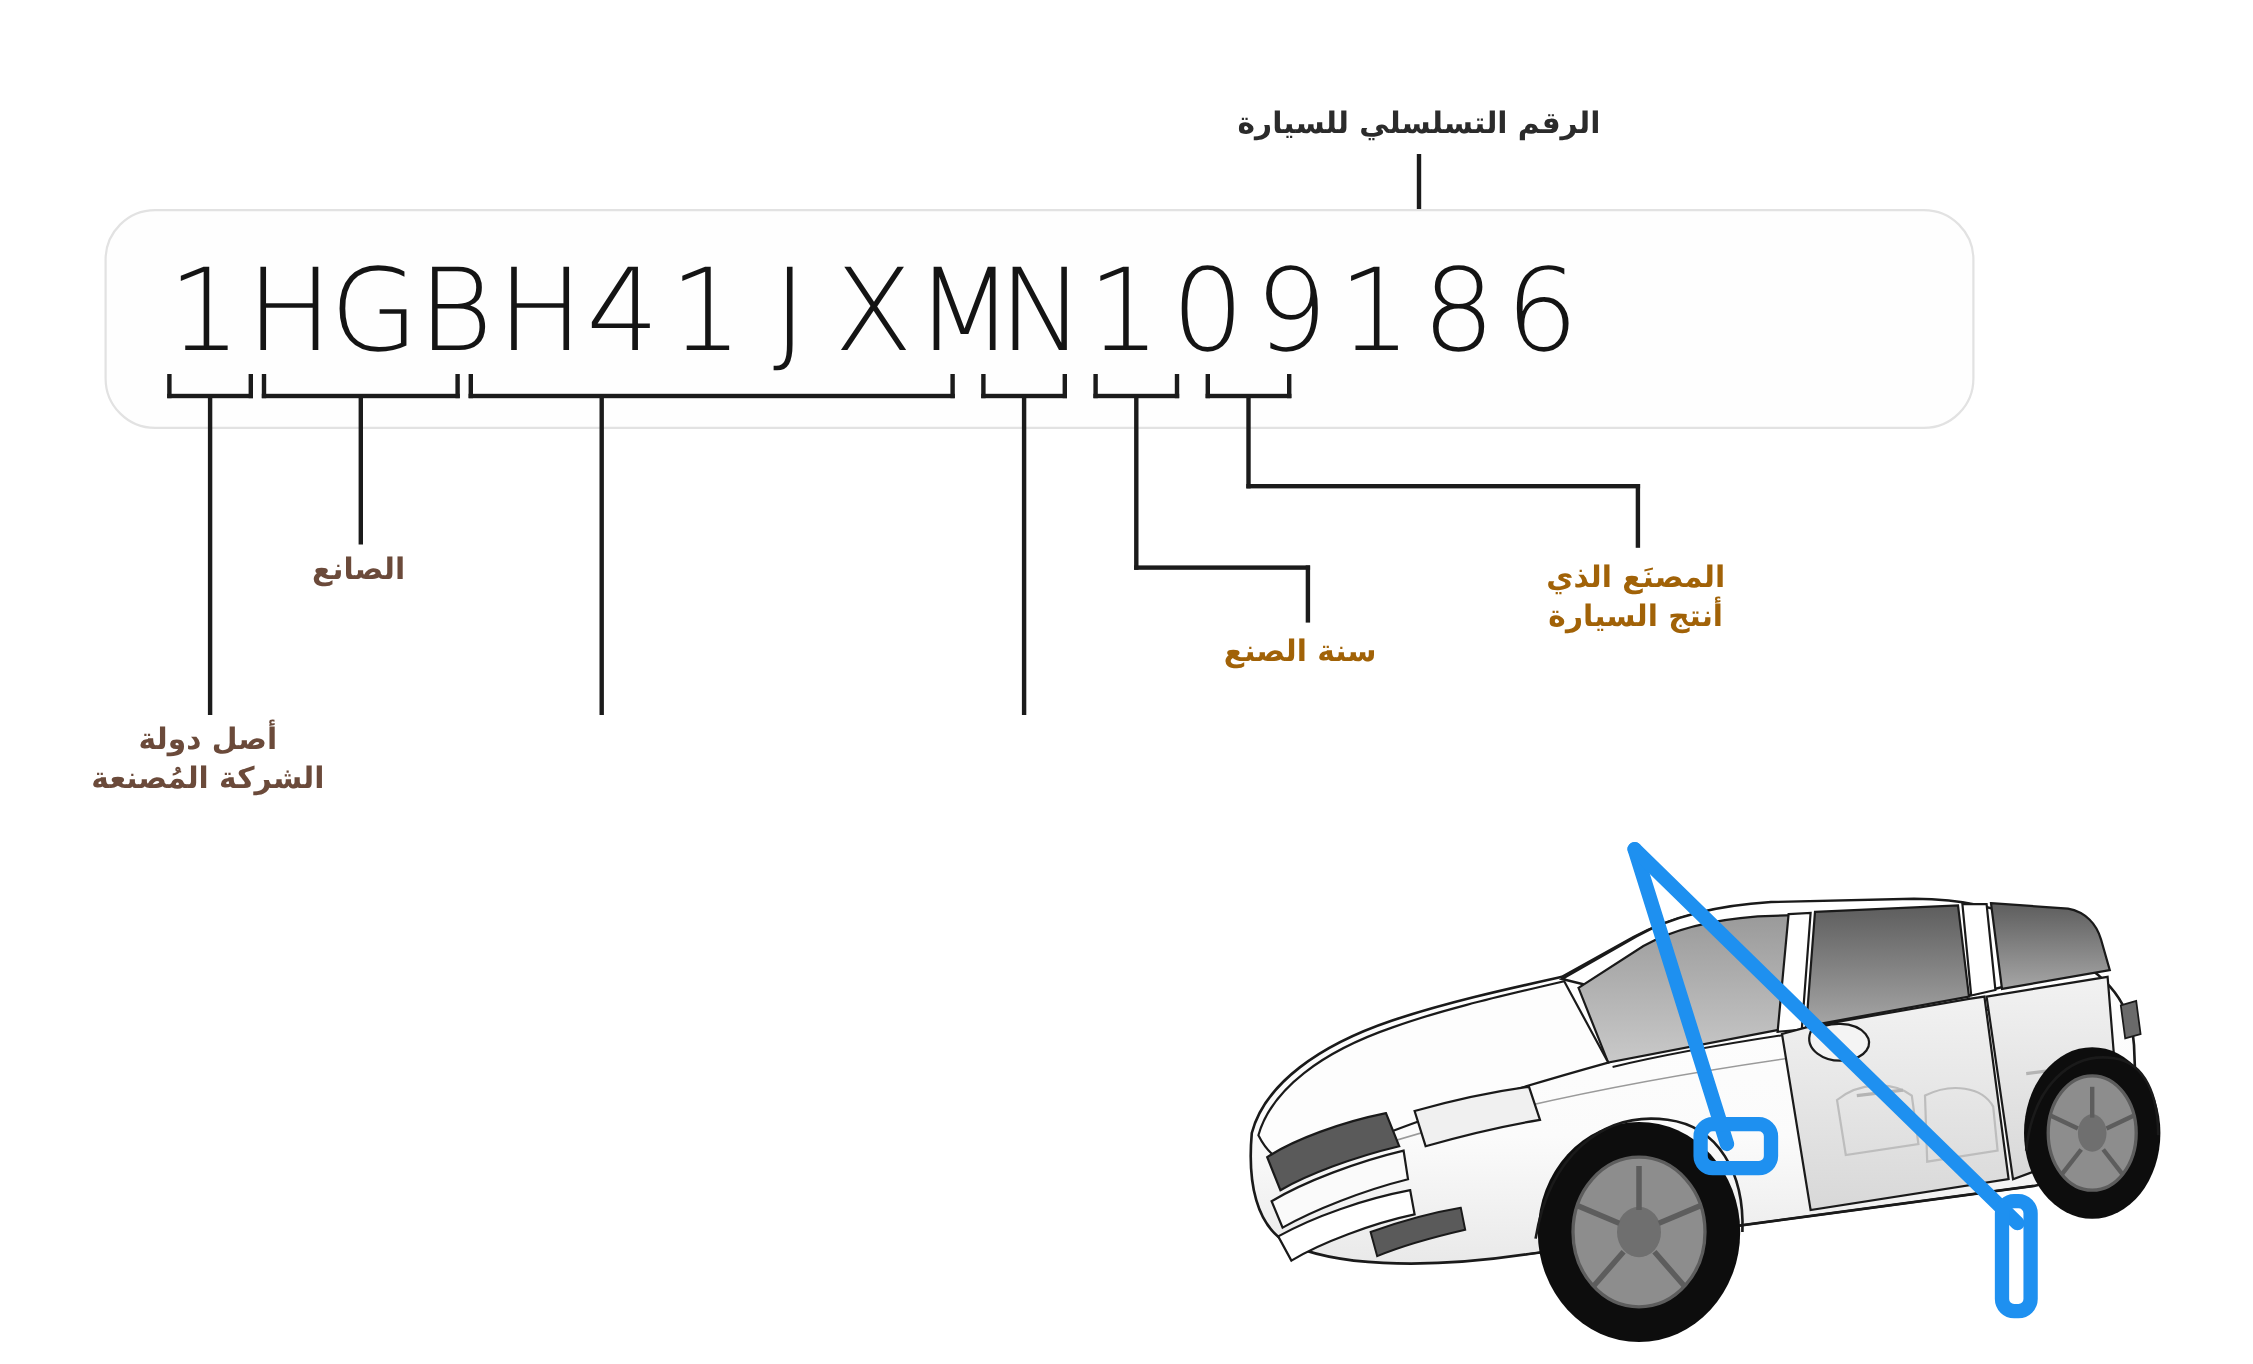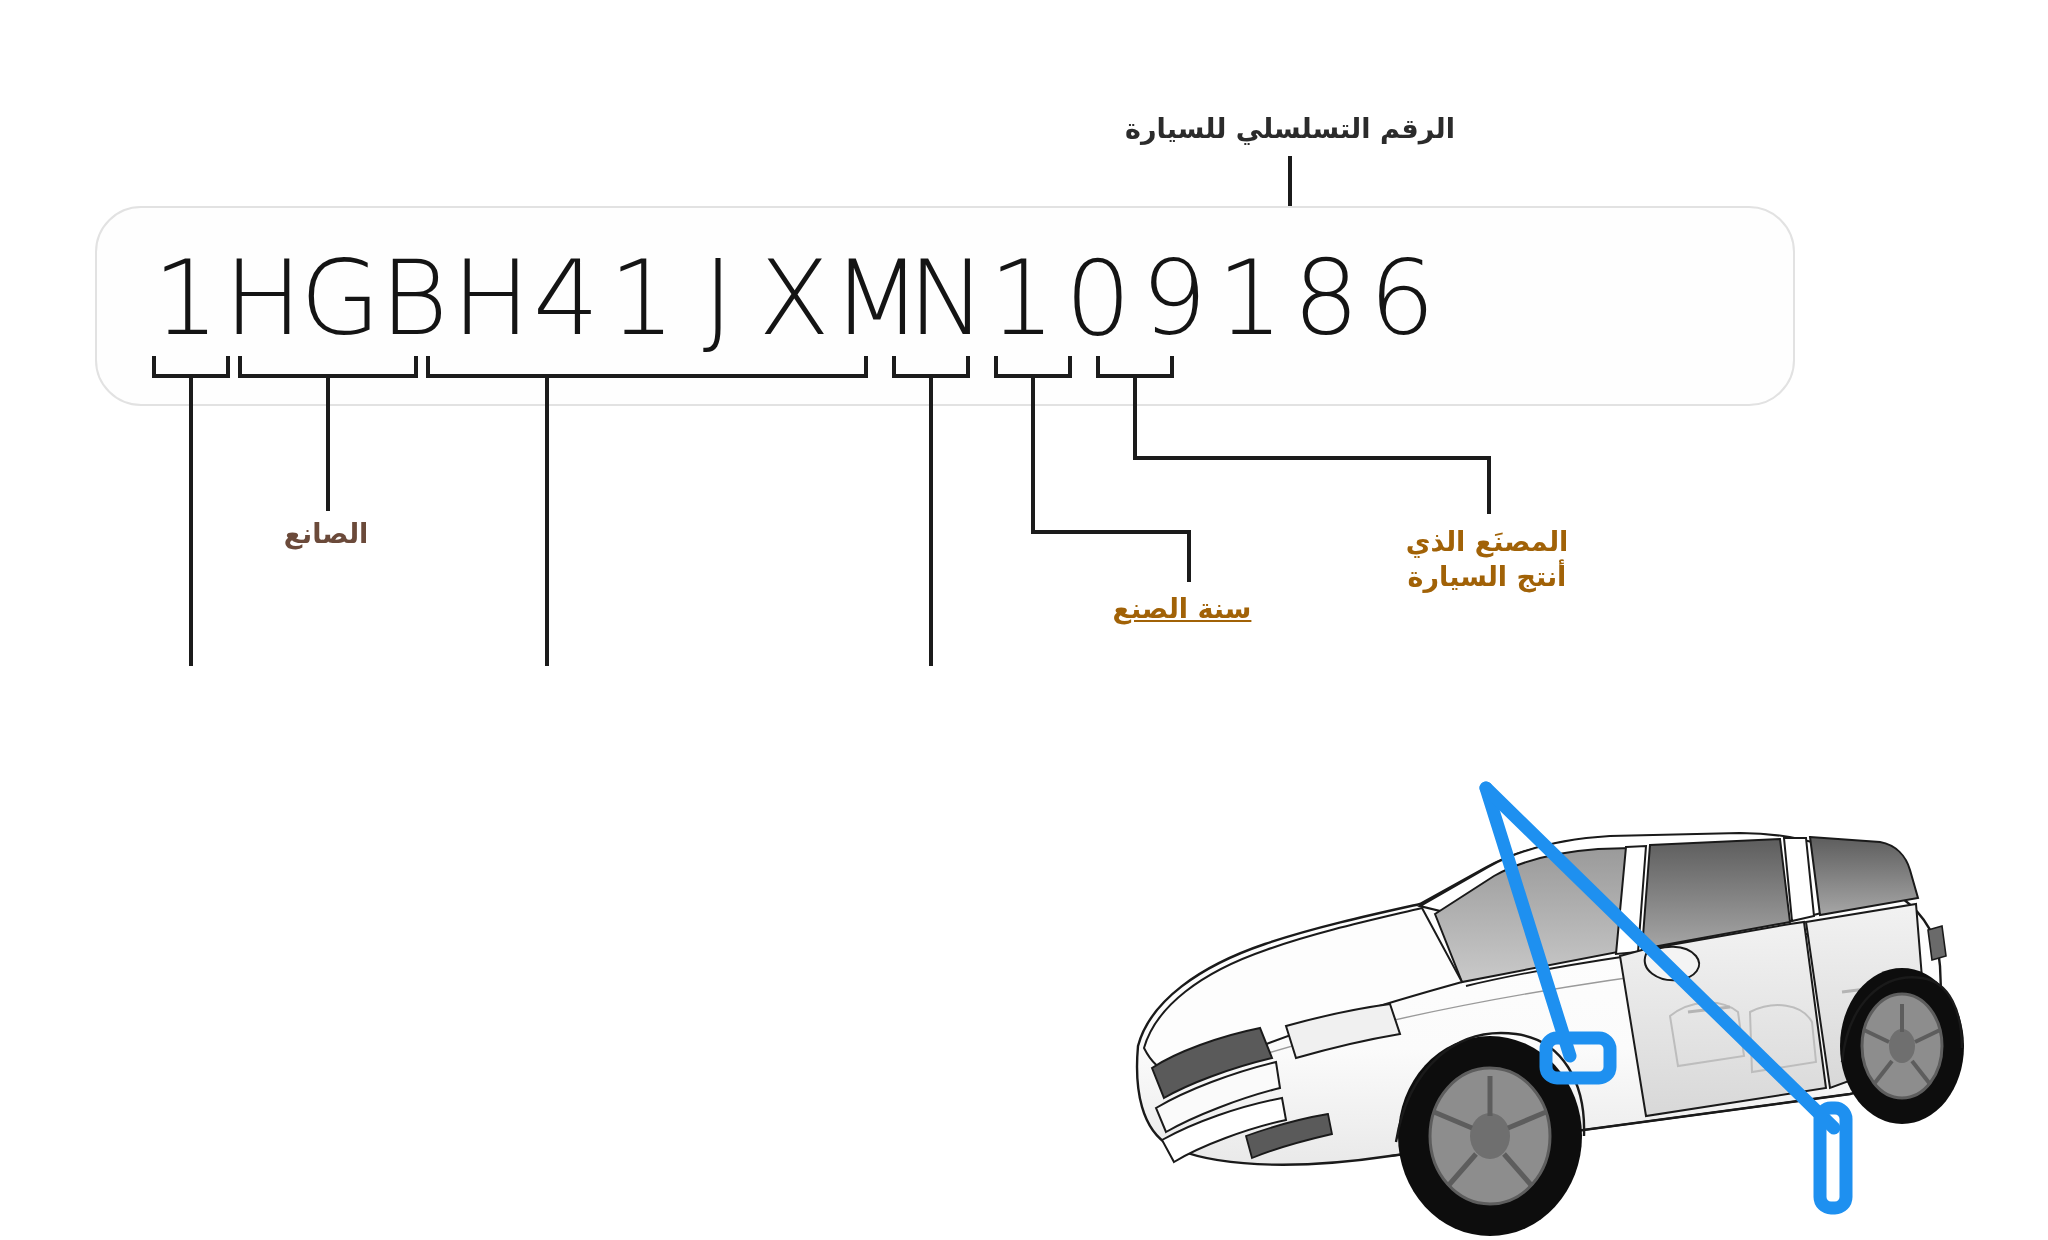--- a/index.html
+++ b/index.html
@@ -3,21 +3,21 @@
 <meta charset="utf-8">
 <style>
   html,body{margin:0;padding:0;}
   body{
     width:2048px;height:1240px;
     background:#ffffff;
     font-family:"DejaVu Sans","Liberation Sans",sans-serif;
     overflow:hidden;
     position:relative;
   }
-  .stage{position:absolute;left:0;top:16px;width:2048px;height:1052px;}
+  .stage{position:absolute;left:0;top:0;width:2048px;height:1052px;}
 
   
   #vin-plate{
     position:absolute;
     left:95px; top:190px;
     width:1700px; height:200px;
     border:2px solid #e2e2e2;
     border-radius:46px;
     background:#fefefe;
     box-sizing:border-box;
@@ -136,26 +136,28 @@
   <div class="vline" style="left:929px; top:360px; height:290px;"></div>
 
   <div class="vline" style="left:1031px; top:360px; height:158px;"></div>
   <div class="hline" style="left:1031px; top:514px; width:160px;"></div>
   <div class="vline" style="left:1187px; top:514px; height:52px;"></div>
 
   <div class="vline" style="left:1133px; top:360px; height:84px;"></div>
   <div class="hline" style="left:1133px; top:440px; width:358px;"></div>
   <div class="vline" style="left:1487px; top:440px; height:58px;"></div>
 
+  <div class="label brown" style="left:69px; top:655px; width:240px;">أصل دولة
+الشركة المُصنعة</div>
 
   <div class="label brown" style="left:236px; top:500px; width:180px;text-align:center;">الصانع</div>
 
 
 
-  <div class="label dark" style="left:1087px; top:575px; width:190px;text-decoration:underline;">سنة الصنع</div>
+  <div class="label dark" style="left:1087px; top:575px; width:190px;">سنة الصنع</div>
 
   <div class="label dark" style="left:1372px; top:508px; width:230px;">المصنَع الذي
 أنتج السيارة</div>
 
   <div id="car-illustration">
     <svg viewBox="0 0 880 520" width="880" height="520" xmlns="http://www.w3.org/2000/svg">
       <defs>
         <linearGradient id="glassGrad" x1="0" y1="0" x2="0" y2="1">
           <stop offset="0%" stop-color="#9a9a9a"></stop>
           <stop offset="100%" stop-color="#c9c9c9"></stop>

